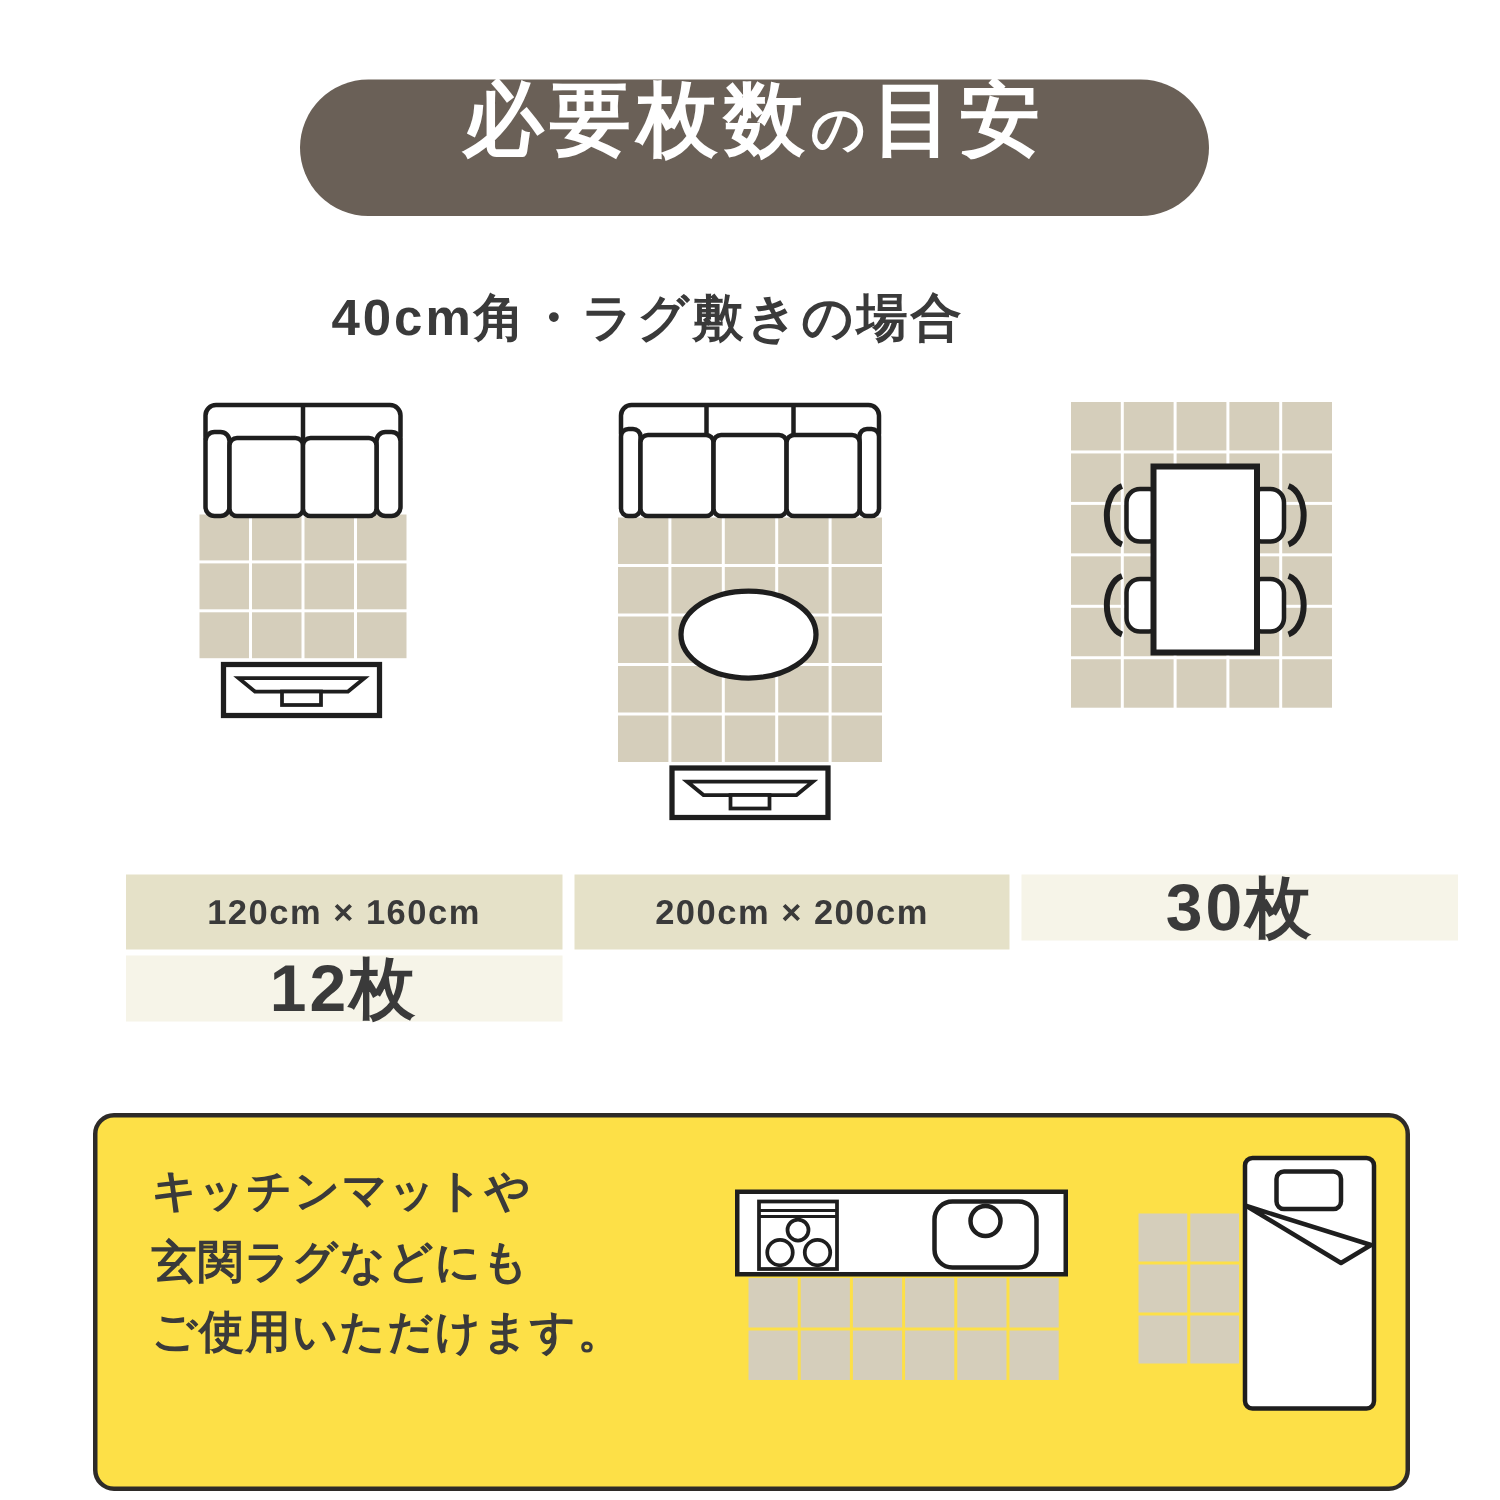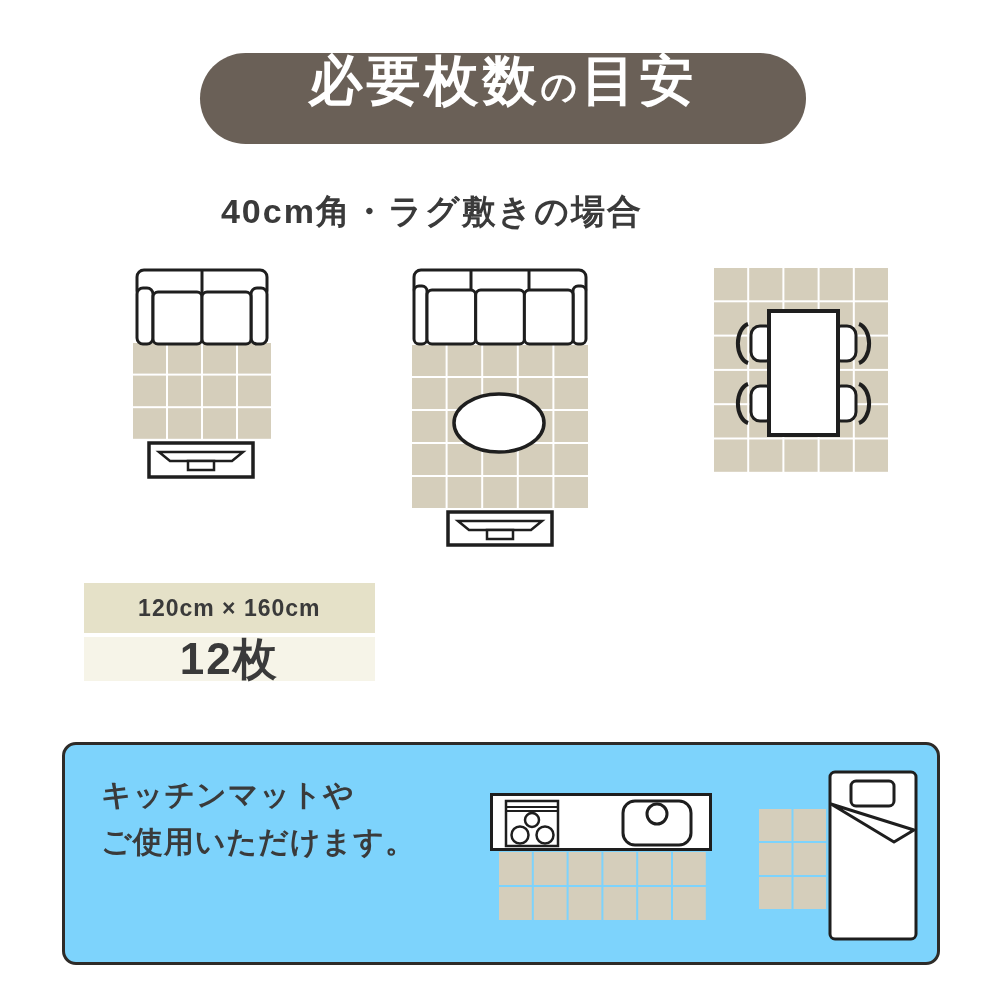--- a/index.html
+++ b/index.html
@@ -44,22 +44,22 @@
     display:flex;align-items:center;justify-content:center;
     font-size:23px;font-weight:bold;color:var(--ink);letter-spacing:1px;
   }
   .size-count{
     height:44px;background:var(--count-bg);
     display:flex;align-items:center;justify-content:center;
     font-size:44px;font-weight:bold;color:var(--ink);letter-spacing:2px;
   }
 
   .note-box{
-    position:absolute;left:62px;top:742px;width:878px;height:223px;
-    background:#7dd3fc;border:3px solid #2e2b28;border-radius:14px;
+    position:absolute;left:62px;top:742px;width:878px;height:252px;
+    background:#fde047;border:3px solid #2e2b28;border-radius:14px;
   }
   .note-text{
     position:absolute;left:36px;top:26px;
     font-size:30px;line-height:47px;font-weight:bold;color:var(--ink);
     letter-spacing:1px;
   }
   #kitchen-svg{position:absolute;left:425px;top:48px;overflow:visible;}
   #bed-svg{position:absolute;left:694px;top:25px;overflow:visible;}
 
   svg .furn{fill:#fff;stroke:var(--line);}
@@ -202,28 +202,31 @@
     </g>
     <rect class="furn" x="55" y="43" width="69" height="124" stroke-width="4"></rect>
   </svg>
 
   <div class="size-table">
     <div class="size-col">
       <div class="size-head">120cm × 160cm</div>
       <div class="size-count">12枚</div>
     </div>
     <div class="size-col">
+      <div class="size-head">200cm × 200cm</div>
     </div>
     <div class="size-col">
+      <div class="size-count">30枚</div>
     </div>
   </div>
 
   <div class="note-box">
     <div class="note-text">
       <div>キッチンマットや</div>
+      <div>玄関ラグなどにも</div>
       <div>ご使用いただけます。</div>
     </div>
 
     <svg id="kitchen-svg" width="222" height="128" viewBox="0 0 222 128">
       <g>
           <rect x="9.00" y="59.00" width="32.8" height="33" fill="#d5cebb"></rect>
           <rect x="43.80" y="59.00" width="32.8" height="33" fill="#d5cebb"></rect>
           <rect x="78.60" y="59.00" width="32.8" height="33" fill="#d5cebb"></rect>
           <rect x="113.40" y="59.00" width="32.8" height="33" fill="#d5cebb"></rect>
           <rect x="148.20" y="59.00" width="32.8" height="33" fill="#d5cebb"></rect>

